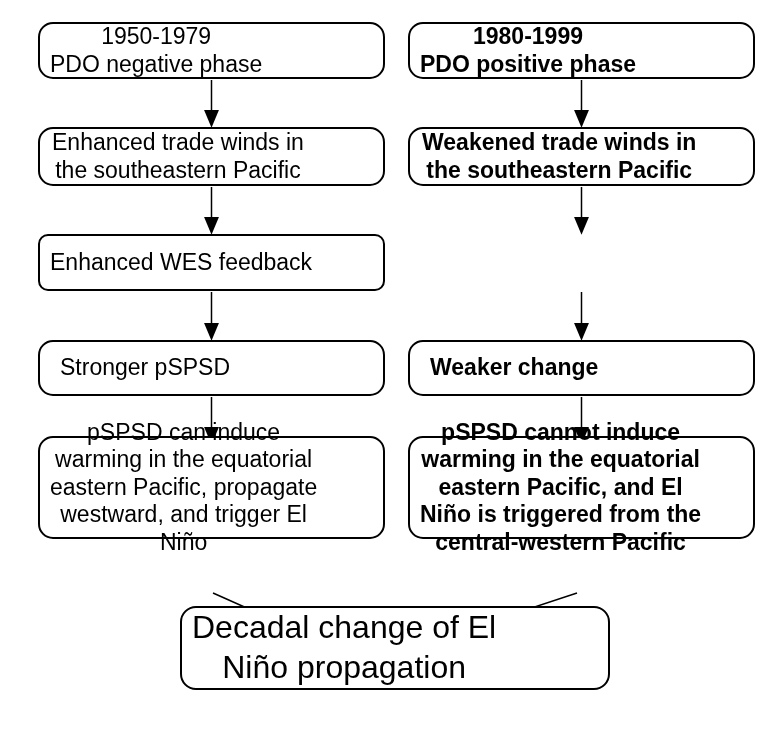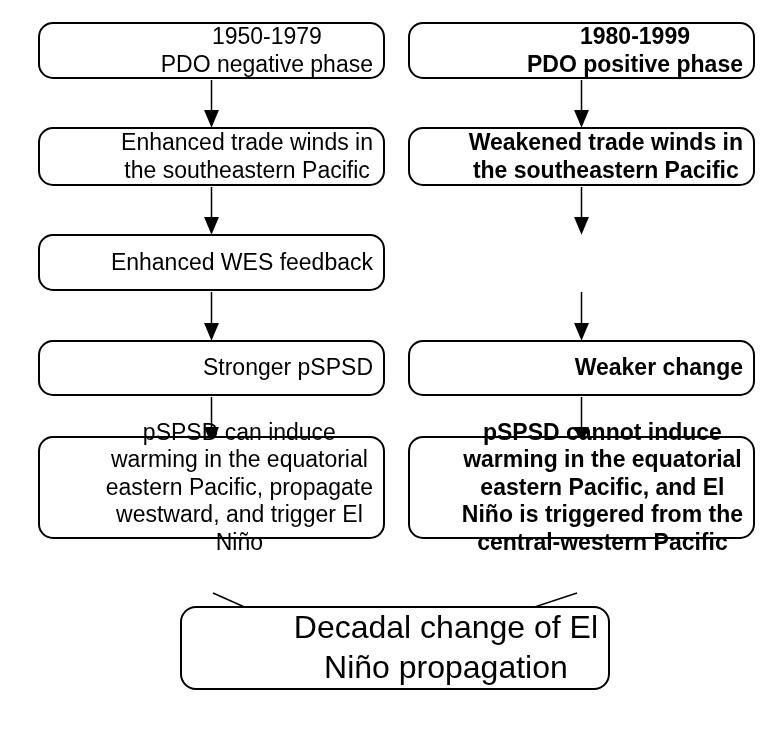--- a/index.html
+++ b/index.html
@@ -28,36 +28,36 @@
     pointer-events:none;
   }
   .box{
     position:absolute;
     box-sizing:border-box;
     border:2.5px solid var(--border-color);
     border-radius:15px;
     background:var(--bg-color);
     display:flex;
     align-items:center;
-    justify-content:flex-end;
+    justify-content:flex-start;
     text-align:center;
     font-size:23px;
     line-height:1.2;
     padding:2px 10px;
   }
   .box span{
     white-space:pre-line;
     display:block;
   }
   
   .col-left{left:38px;width:347px;}
   .col-right{left:408px;width:347px;font-weight:bold;}
   .row1{top:22px;height:57px;}
   .row2{top:127px;height:59px;padding-left:12px;}
-  .row3{top:234px;height:57px;}
+  .row3{top:234px;height:57px;border-radius:10px;}
   .row4{top:340px;height:56px;padding-left:20px;}
   .row5{top:436px;height:103px;}
   .conclusion{
     left:180px;top:606px;width:430px;height:84px;
     font-size:32px;
     line-height:1.24;
     border-radius:16px;
   }
 </style>
 </head>

